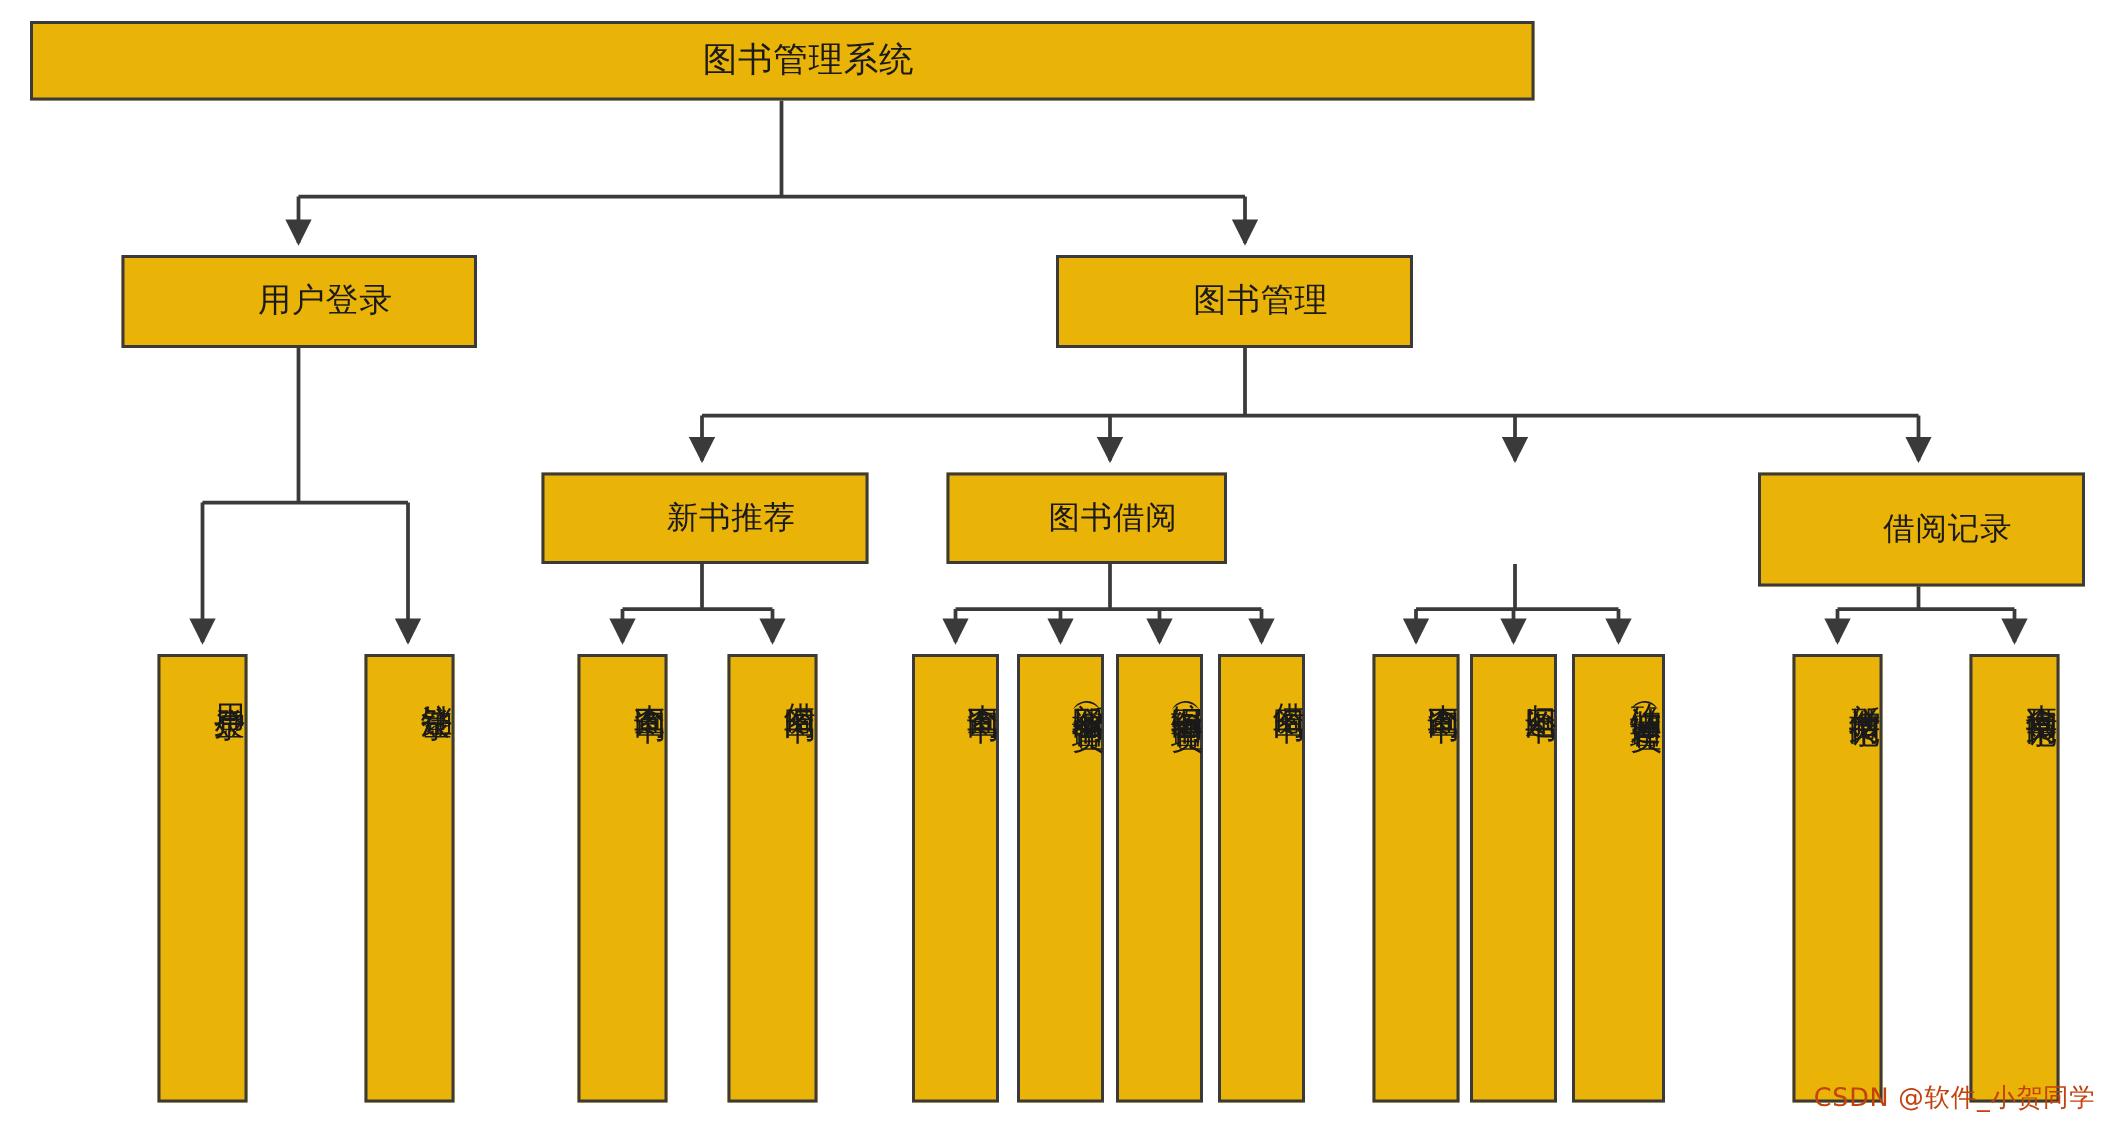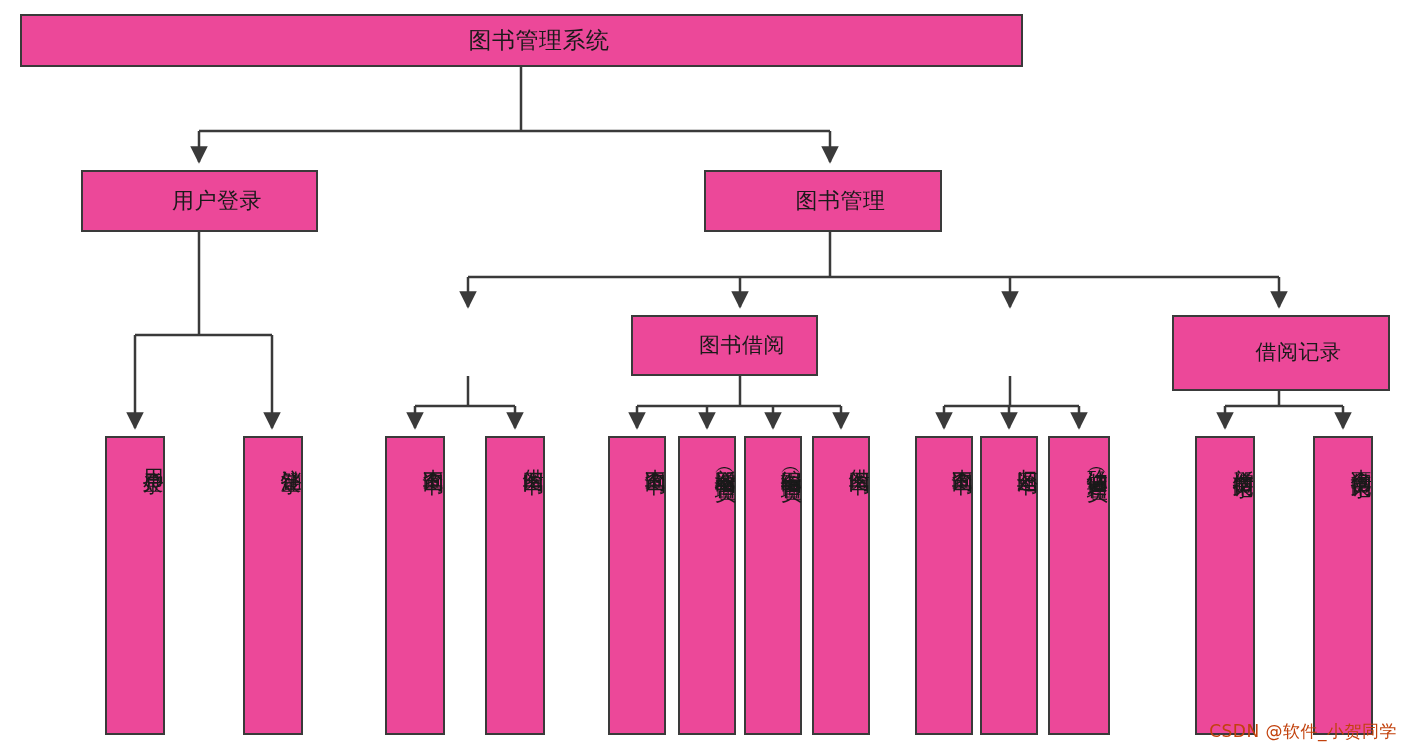--- a/index.html
+++ b/index.html
@@ -22,21 +22,21 @@
     position: absolute;
     left: 0;
     top: 0;
     width: 1405px;
     height: 747px;
     pointer-events: none;
   }
   .node {
     position: absolute;
     box-sizing: border-box;
-    background: #ec4899;
+    background: #eab308;
     border: 2px solid #3a3a3a;
     display: flex;
     align-items: center;
     justify-content: center;
     color: #1a1a1a;
     z-index: 2;
     padding-left: 35px;
   }
   .node .label {
     text-align: center;
@@ -129,20 +129,23 @@
     <span class="label">图书管理系统</span>
   </div>
 
   <div class="node level2" id="n-user_login" style="left: 81px; top: 170px; width: 237px; height: 62px;">
     <span class="label">用户登录</span>
   </div>
   <div class="node level2" id="n-book_manage" style="left: 704px; top: 170px; width: 238px; height: 62px;">
     <span class="label">图书管理</span>
   </div>
 
+  <div class="node level3" id="n-new_book_rec" style="left: 361px; top: 315px; width: 218px; height: 61px;">
+    <span class="label">新书推荐</span>
+  </div>
   <div class="node level3" id="n-book_borrow" style="left: 631px; top: 315px; width: 187px; height: 61px;">
     <span class="label">图书借阅</span>
   </div>
   <div class="node level3" id="n-borrow_record" style="left: 1172px; top: 315px; width: 218px; height: 76px;">
     <span class="label">借阅记录</span>
   </div>
 
   <div class="node leaf" id="n-leaf_user_login" style="left: 105px; top: 436px; width: 60px; height: 299px;">
     <span class="label">用户登录</span>
   </div>

